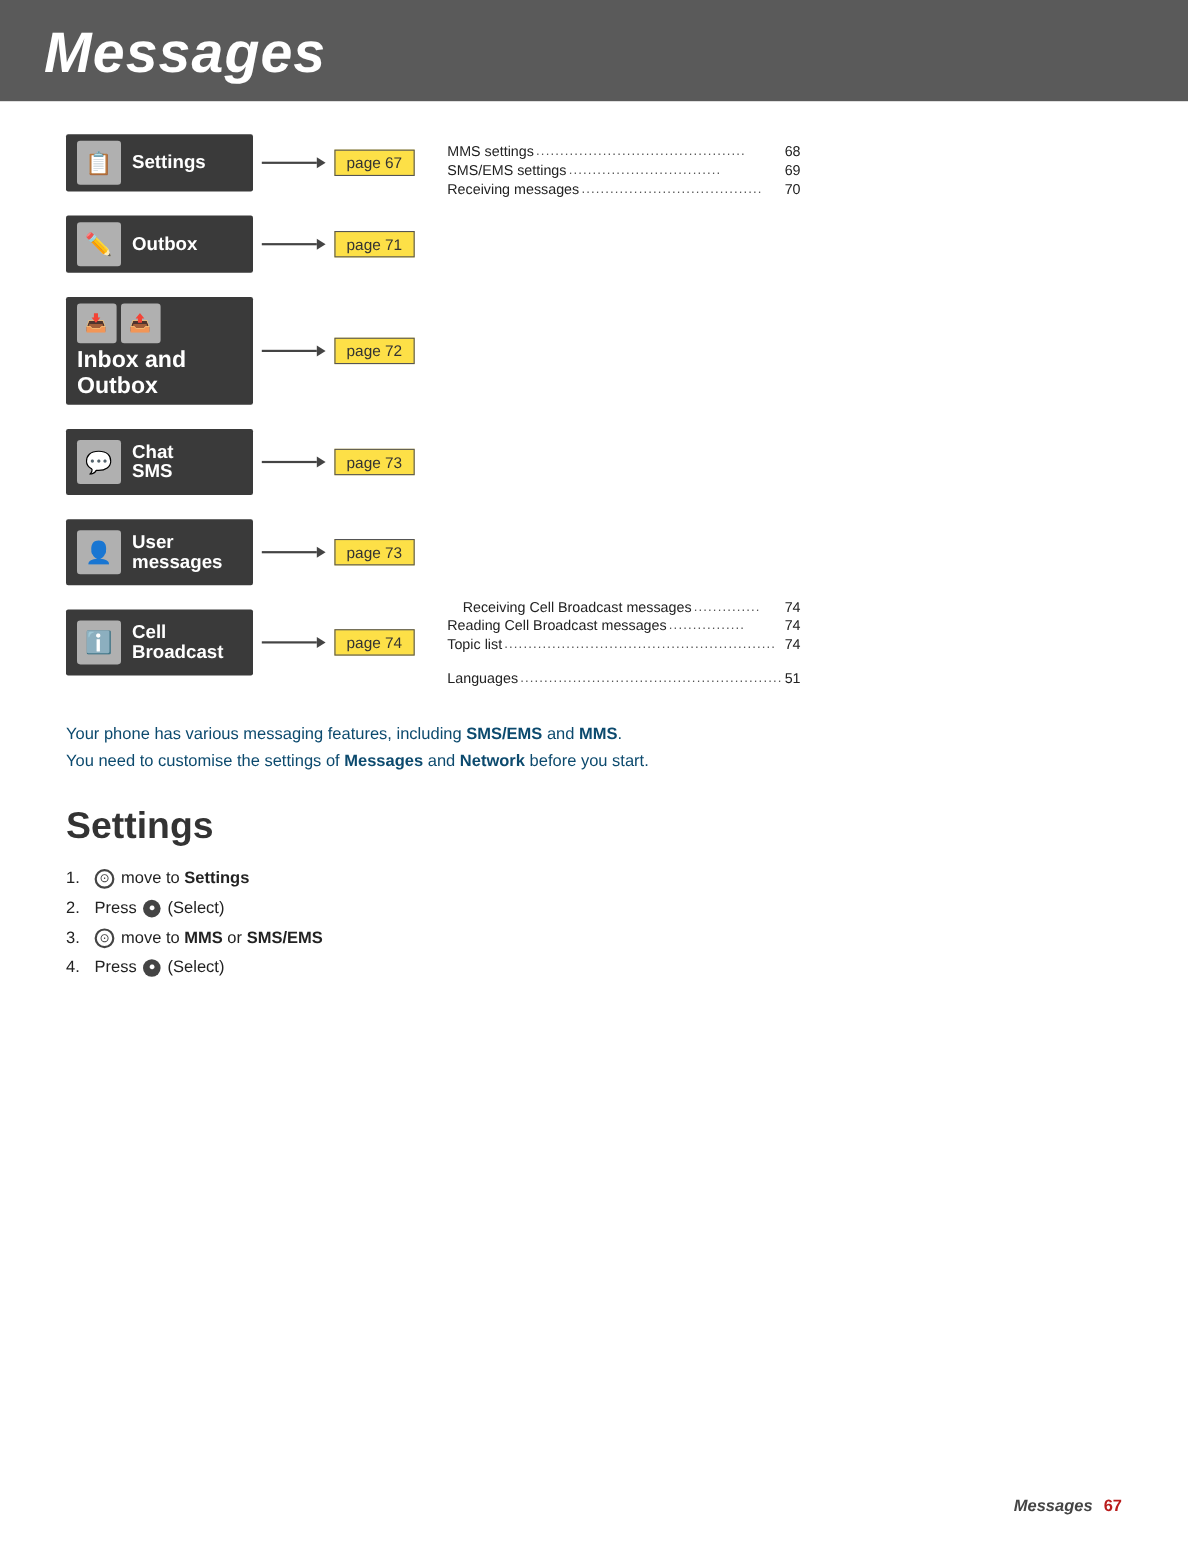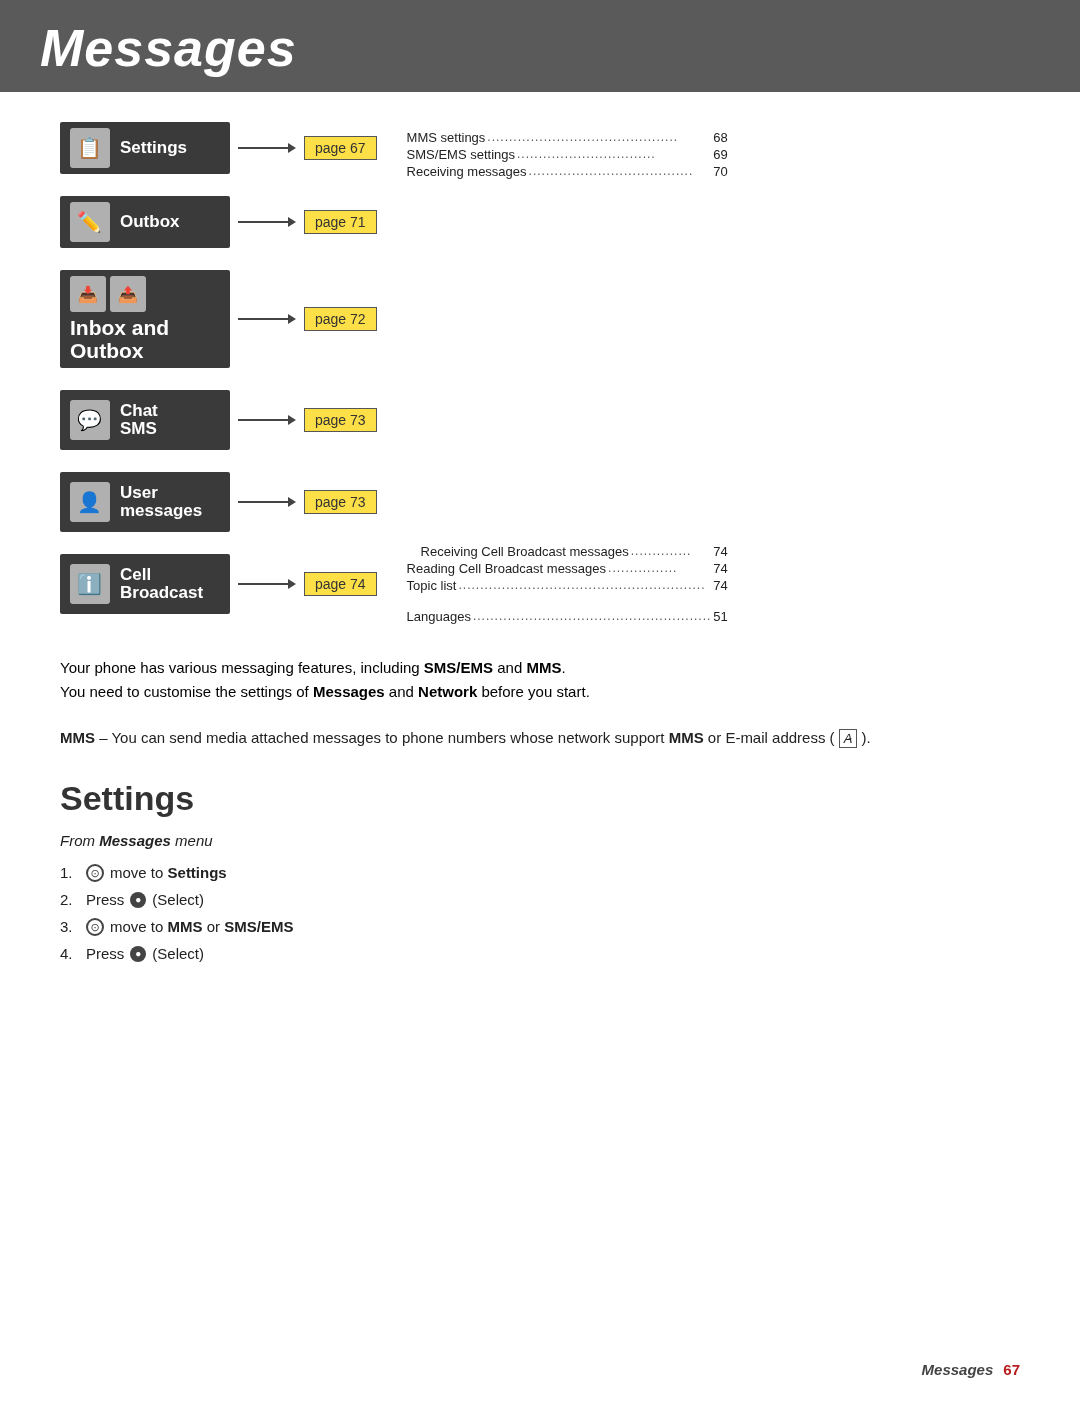--- a/index.html
+++ b/index.html
@@ -106,21 +106,21 @@
       color: #333;
       white-space: nowrap;
       background: #fde047;
     }
 
     
     .description {
       font-size: 15px;
       line-height: 1.6;
       margin-bottom: 22px;
-      color: #000000;
+      color: #0c4a6e;
     }
 
     .description b, .description strong {
       font-weight: bold;
     }
 
     .sms-block {
       font-size: 15px;
       line-height: 1.6;
       margin-bottom: 10px;
@@ -368,29 +368,23 @@
     </div>
 
   </div>
 
   <p class="description">
     Your phone has various messaging features, including <strong>SMS/EMS</strong> and <strong>MMS</strong>.<br>
     You need to customise the settings of <strong>Messages</strong> and <strong>Network</strong> before you start.
   </p>
 
 
-  <p class="sms-block" style="margin-bottom:20px;">
-    <strong>MMS</strong> – You can send media attached messages to phone numbers whose network support <strong>MMS</strong> or E-mail address ( <span style="font-size:13px;font-style:italic;border:1px solid #555;padding:1px 4px;">A<sub style="font-size:9px;">̃</sub></span> ).
-  </p>
 
   <h2 class="section-heading">Settings</h2>
 
-  <p class="from-menu">
-    From <strong>Messages</strong> menu
-  </p>
 
   <ol class="steps-list">
     <li>
       <span class="step-num">1.</span>
       <span class="nav-icon">⊙</span>
       <span> move to <strong>Settings</strong></span>
     </li>
     <li>
       <span class="step-num">2.</span>
       <span>Press </span>

